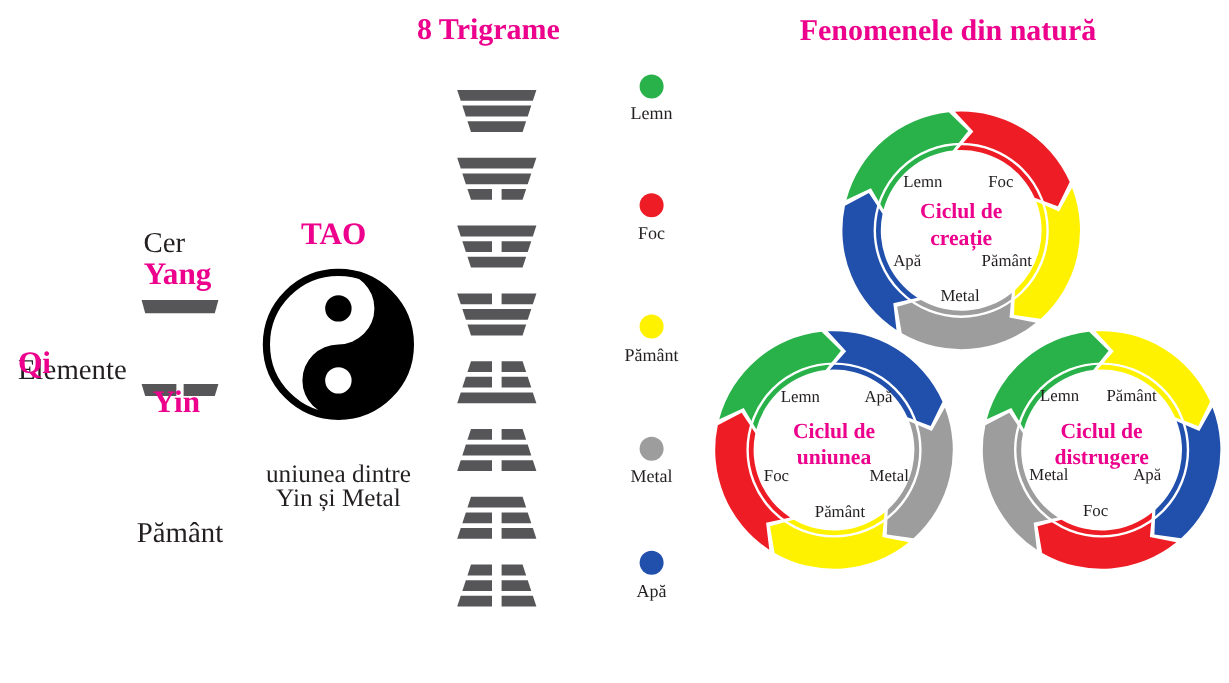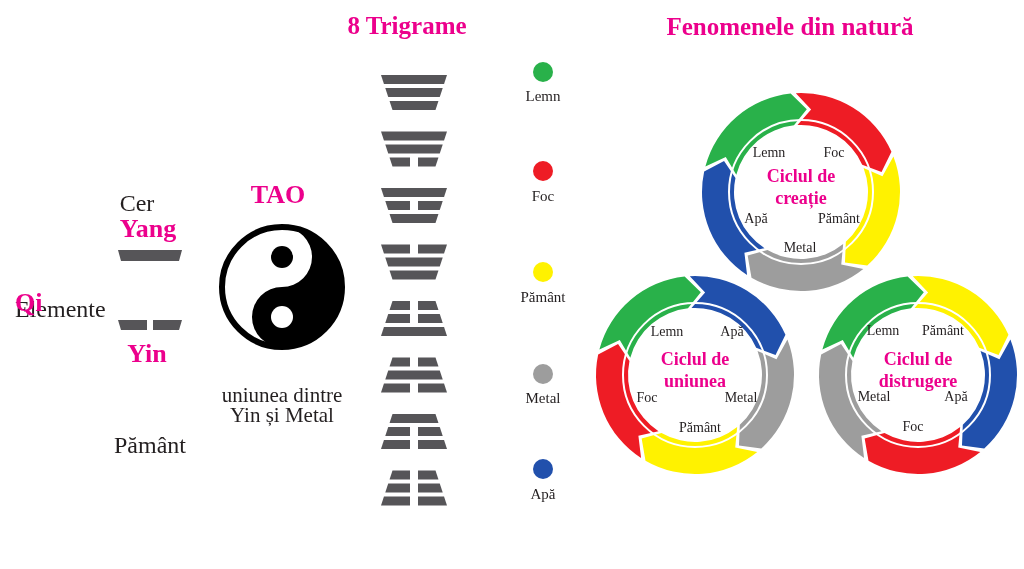--- a/index.html
+++ b/index.html
@@ -92,21 +92,21 @@
       <circle cx="918" cy="375" r="72" fill="none" stroke="#ffffff" stroke-width="2"></circle>
     </svg>
 
   <div class="t hdr" style="left:407px;top:25px;">8 Trigrame</div>
   <div class="t hdr" style="left:790px;top:26px;">Fenomenele din natură</div>
 
   <div class="t lbl24 blk" style="left:137px;top:171px;">Cer</div>
   <div class="t b26 magenta" style="left:148px;top:229px;">Yang</div>
   <div class="tl lbl24 blk" style="left:15px;top:277px;">Elemente</div>
   <div class="tl b26 magenta" style="left:15px;top:303px;">Qi</div>
-  <div class="t b26 magenta" style="left:147px;top:354px;">Yin</div>
+  <div class="t b26 magenta" style="left:147px;top:335px;">Yin</div>
   <div class="t lbl24 blk" style="left:150px;top:413px;">Pământ</div>
 
   <div class="t b26 magenta" style="left:278px;top:195px;">TAO</div>
   <div class="t cap blk" style="left:282px;top:395px;text-align:right;">uniunea dintre</div>
   <div class="t cap blk" style="left:282px;top:415px;">Yin și Metal</div>
 
 <div class="t elem-lbl" style="left: 543px; top: 96px;">Lemn</div>
     <div class="t elem-lbl" style="left: 543px; top: 196px;">Foc</div>
     <div class="t elem-lbl" style="left: 543px; top: 297px;">Pământ</div>
     <div class="t elem-lbl" style="left: 543px; top: 398px;">Metal</div>

